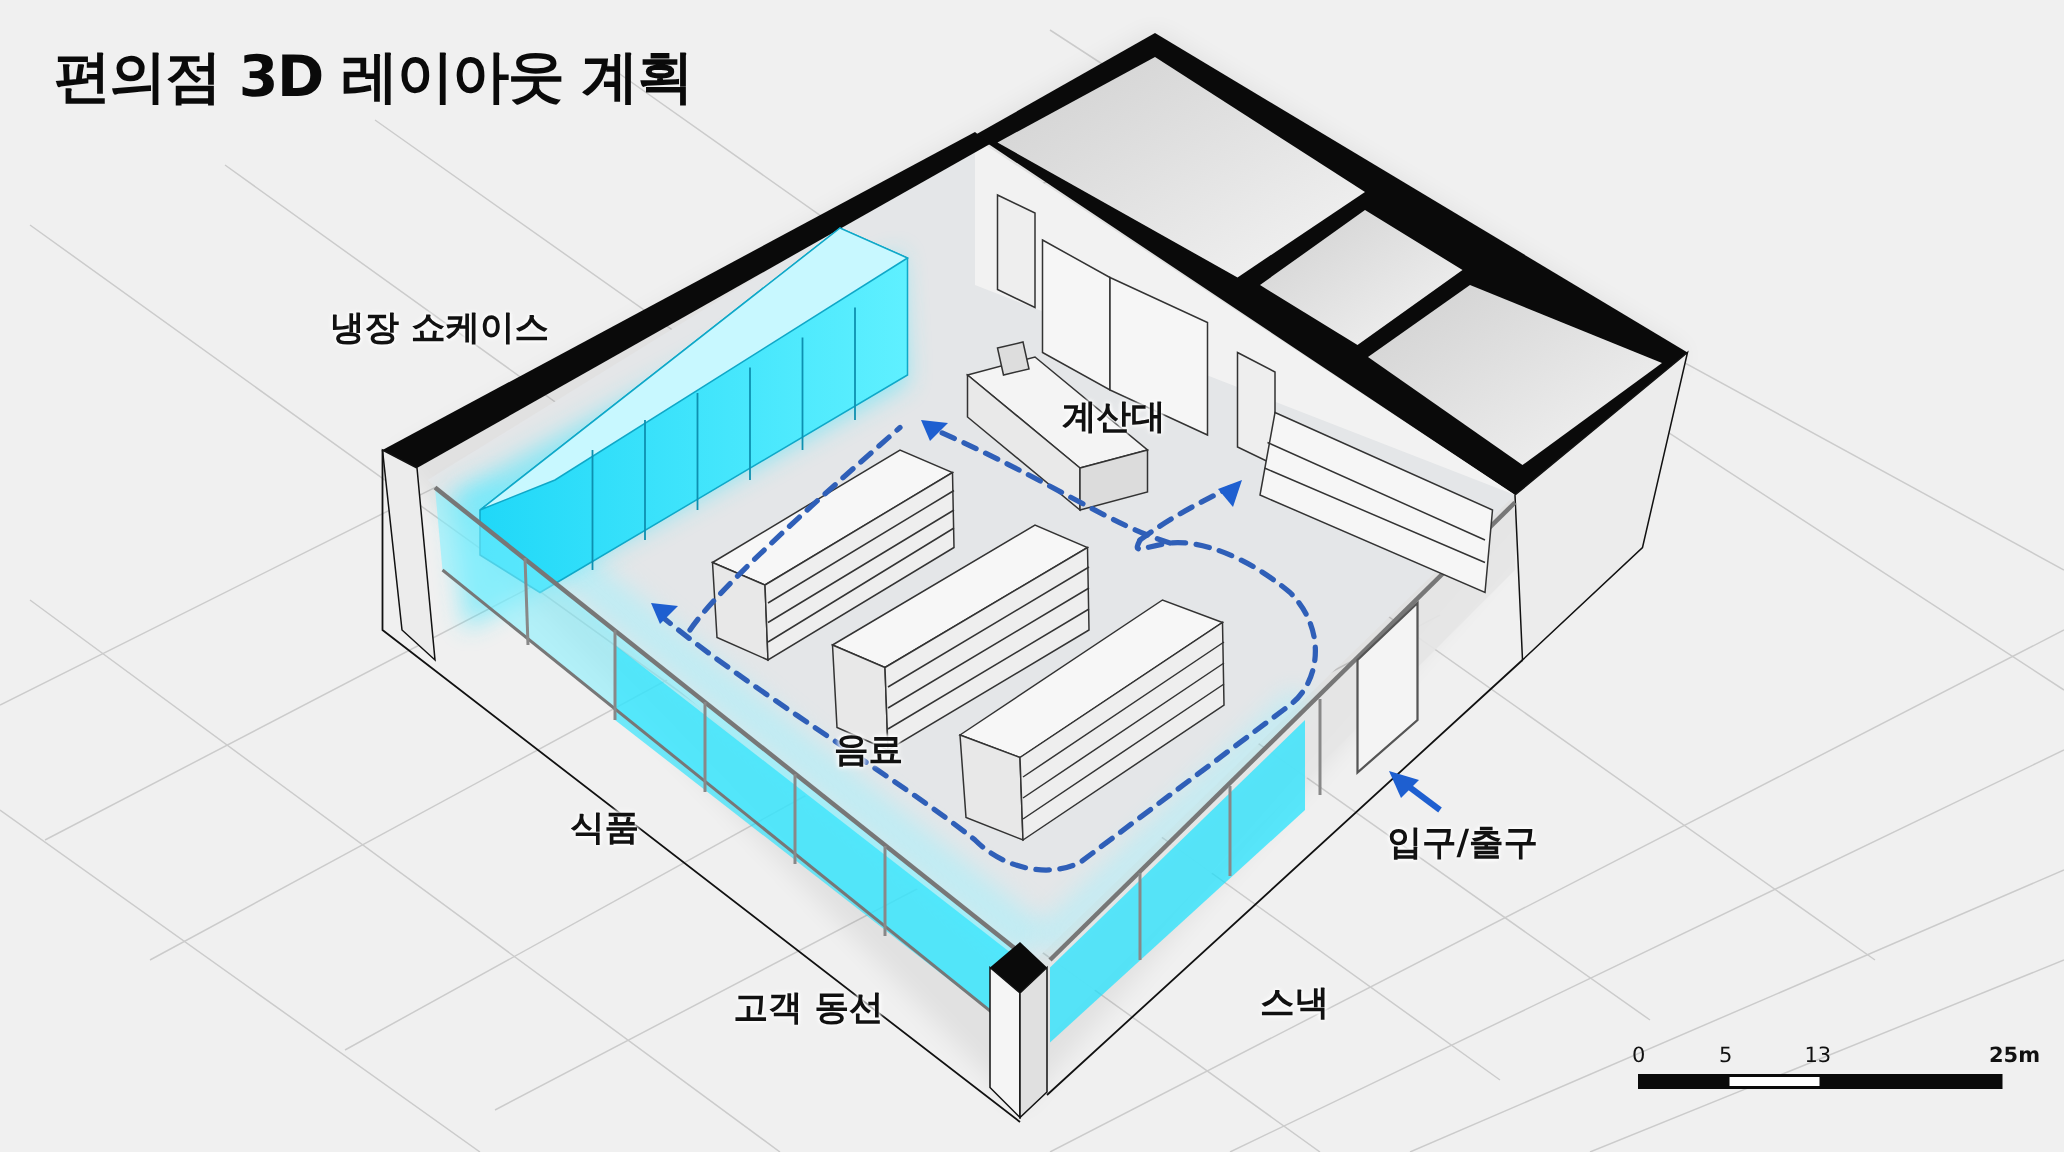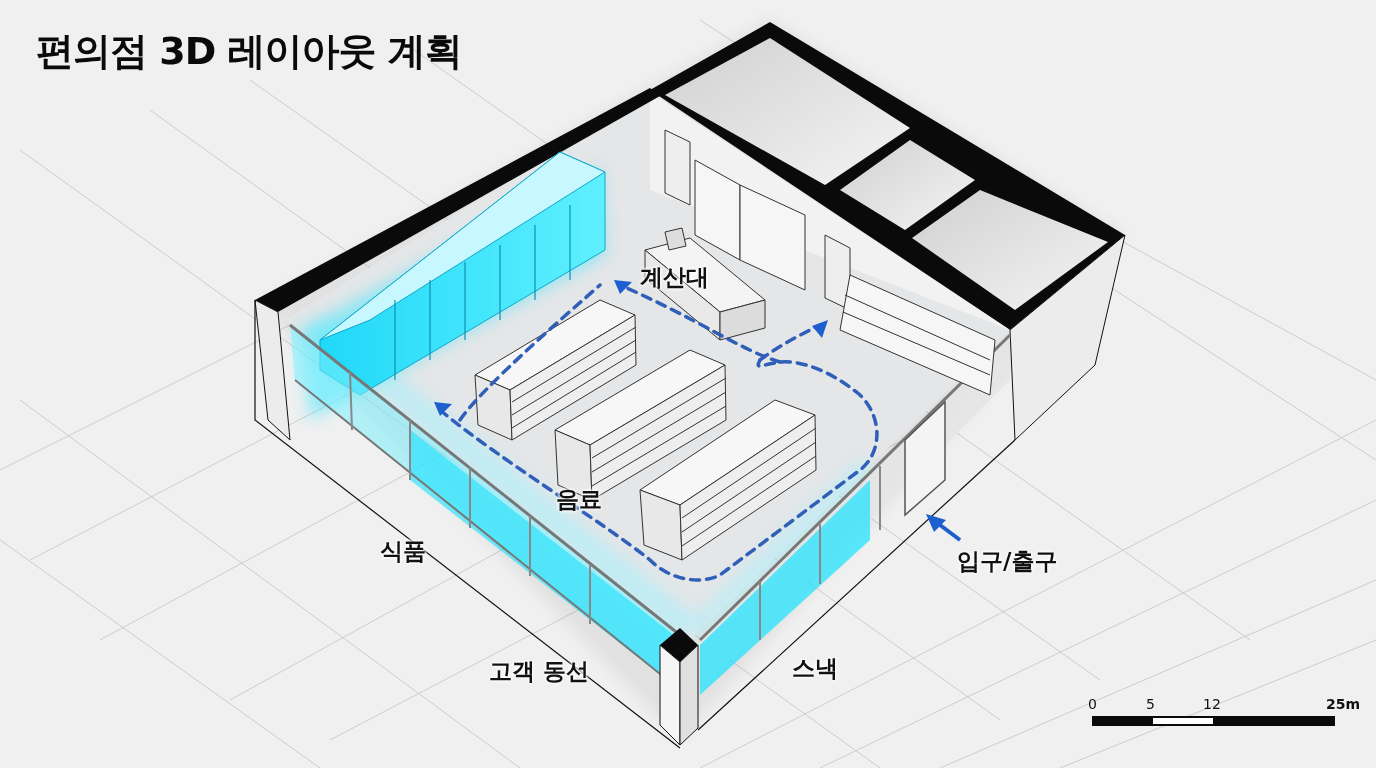--- a/index.html
+++ b/index.html
@@ -173,28 +173,29 @@
     </g>
 
     <g>
       <path d="M960,540 L936,522" stroke="#1e5fd0" stroke-width="4" fill="none"></path>
       <path d="M926,514 L946,520 L934,532 Z" fill="#1e5fd0"></path>
     </g>
   </svg>
 
   <h1 class="title">편의점 3D 레이아웃 계획</h1>
 
-  <div class="label" style="left:640px; top:262px;">계산대</div>
+  <div class="label" style="left:220px; top:203px;">냉장 쇼케이스</div>
+  <div class="label" style="left:708px; top:262px;">계산대</div>
   <div class="label" style="left:556px; top:484px;">음료</div>
   <div class="label" style="left:380px; top:536px;">식품</div>
   <div class="label" style="left:489px; top:656px;">고객 동선</div>
-  <div class="label" style="left:792px; top:653px;text-align:right;">스낵</div>
-  <div class="label" style="left:957px; top:546px;">입구/출구</div>
+  <div class="label" style="left:840px; top:653px;text-align:right;">스낵</div>
+  <div class="label" style="left:925px; top:546px;">입구/출구</div>
 
   <div class="scale">
     <span class="tick" style="left:0px;">0</span>
     <span class="tick" style="left:58px;">5</span>
-    <span class="tick" style="left:115px;">12</span>
+    <span class="tick" style="left:115px;">13</span>
     <span class="tick" style="left:238px;font-weight:bold;">25m</span>
     <div class="bar" style="left:4px; width:243px;"></div>
     <div class="bar white" style="left:65px; width:60px;"></div>
   </div>
 </div>
 
 </body></html>

